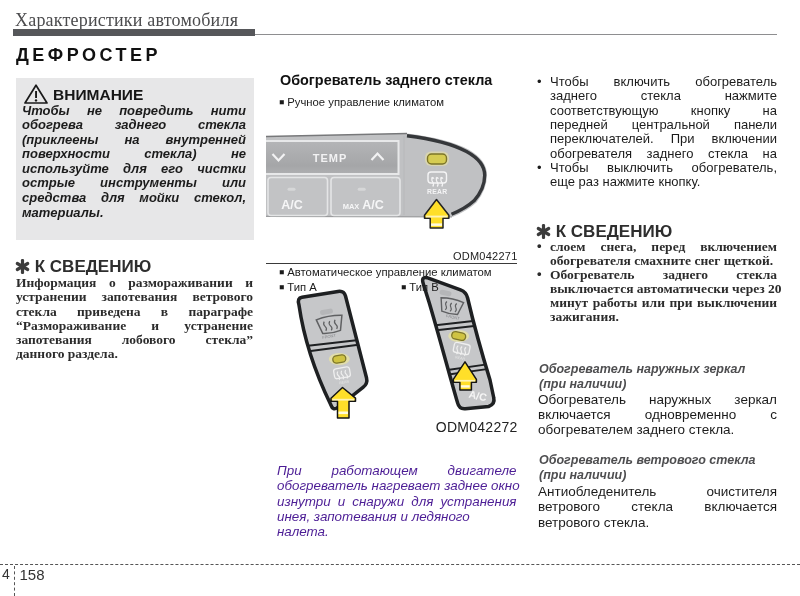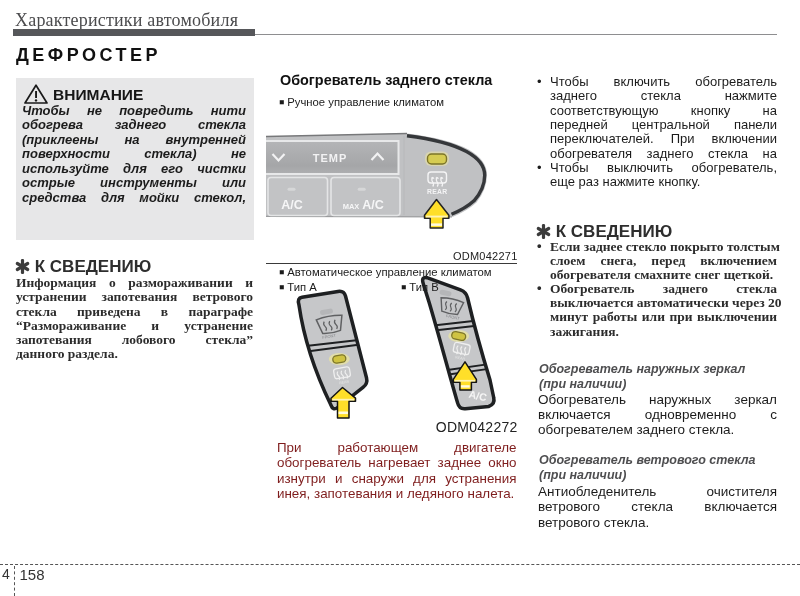--- a/index.html
+++ b/index.html
@@ -32,20 +32,21 @@
 <div class="abs" style="left:53px;top:86px;font-size:15.5px;font-weight:bold;color:#161616;">ВНИМАНИЕ</div>
 
 <div class="abs" style="left:22px;top:103.5px;width:224px;font-size:13px;font-weight:bold;font-style:italic;color:#1c1c1c;line-height:14.6px;">
   <div class="jl">Чтобы не повредить нити</div>
   <div class="jl">обогрева заднего стекла</div>
   <div class="jl">(приклеены на внутренней</div>
   <div class="jl">поверхности стекла) не</div>
   <div class="jl">используйте для его чистки</div>
   <div class="jl">острые инструменты или</div>
   <div class="jl">средства для мойки стекол,</div>
+  <div class="ll">материалы.</div>
 </div>
 
 <div class="abs" style="left:15px;top:256.5px;">
   <svg width="15" height="15" viewBox="0 0 15 15" style="vertical-align:-2px;">
     <g stroke="#3c3c3c" stroke-width="3.2" stroke-linecap="round">
       <line x1="7.5" y1="1.5" x2="7.5" y2="13.5"></line>
       <line x1="2.3" y1="4.5" x2="12.7" y2="10.5"></line>
       <line x1="2.3" y1="10.5" x2="12.7" y2="4.5"></line>
     </g>
   </svg><span style="font-size:17px;font-weight:bold;color:#2e2e2e;"> К СВЕДЕНИЮ</span>
@@ -195,21 +196,21 @@
     <text x="211" y="125.5" font-size="10.5" font-weight="bold" fill="#f5f5f5" text-anchor="middle" transform="rotate(12 211 125.5)" font-family="Liberation Sans, sans-serif">A/C</text>
 
     <polygon points="199,87.8 187.3,105.4 187.3,108.2 193.9,108.2 193.9,116 205.4,116 205.4,108.2 210.4,108.2 210.4,105.4" fill="#ffdf29" stroke="#141414" stroke-width="1.5" stroke-linejoin="round"></polygon>
     <rect x="188.6" y="105.9" width="20.5" height="1.7" fill="#ffffff" opacity="0.65"></rect>
     <rect x="194.9" y="111.2" width="8.8" height="2.4" fill="#ffffff" opacity="0.85"></rect>
   </g>
 </svg>
 
 <div class="abs" style="left:266px;top:418.5px;width:251.5px;text-align:right;font-size:14px;letter-spacing:0.25px;color:#222;">ODM042272</div>
 
-<div class="abs" style="left:277px;top:440px;width:239.5px;font-size:13.4px;color:#7f1d1d;line-height:15.3px;">
+<div class="abs" style="left:277px;top:463px;width:239.5px;font-size:13.4px;color:#4c1d95;line-height:15.3px;font-style:italic;">
   <div class="jl">При работающем двигателе</div>
   <div class="jl">обогреватель нагревает заднее окно</div>
   <div class="jl">изнутри и снаружи для устранения</div>
   <div class="ll">инея, запотевания и ледяного налета.</div>
 </div>
 
 <div class="abs" style="left:536px;top:75px;width:241px;font-size:13px;color:#1c1c1c;line-height:14.35px;">
   <div style="position:relative;padding-left:14px;">
     <span style="position:absolute;left:1px;top:0;">•</span>
     <div class="jl">Чтобы включить обогреватель</div>
@@ -232,21 +233,20 @@
       <line x1="7.5" y1="1.5" x2="7.5" y2="13.5"></line>
       <line x1="2.3" y1="4.5" x2="12.7" y2="10.5"></line>
       <line x1="2.3" y1="10.5" x2="12.7" y2="4.5"></line>
     </g>
   </svg><span style="font-size:17px;font-weight:bold;color:#2e2e2e;"> К СВЕДЕНИЮ</span>
 </div>
 
 <div class="abs serif" style="left:536px;top:240px;width:241px;font-size:13.5px;font-weight:bold;color:#2c2c2c;line-height:14.1px;">
   <div style="position:relative;padding-left:14px;">
     <span style="position:absolute;left:1px;top:-1px;font-family:'Liberation Sans',sans-serif;font-size:13px;">•</span>
-    <div class="jl">Если заднее стекло покрыто толстым</div>
     <div class="jl">слоем снега, перед включением</div>
     <div class="ll">обогревателя смахните снег щеткой.</div>
   </div>
   <div style="position:relative;padding-left:14px;">
     <span style="position:absolute;left:1px;top:-1px;font-family:'Liberation Sans',sans-serif;font-size:13px;">•</span>
     <div class="jl">Обогреватель заднего стекла</div>
     <div class="jl">выключается автоматически через 20</div>
     <div class="jl">минут работы или при выключении</div>
     <div class="ll">зажигания.</div>
   </div>

